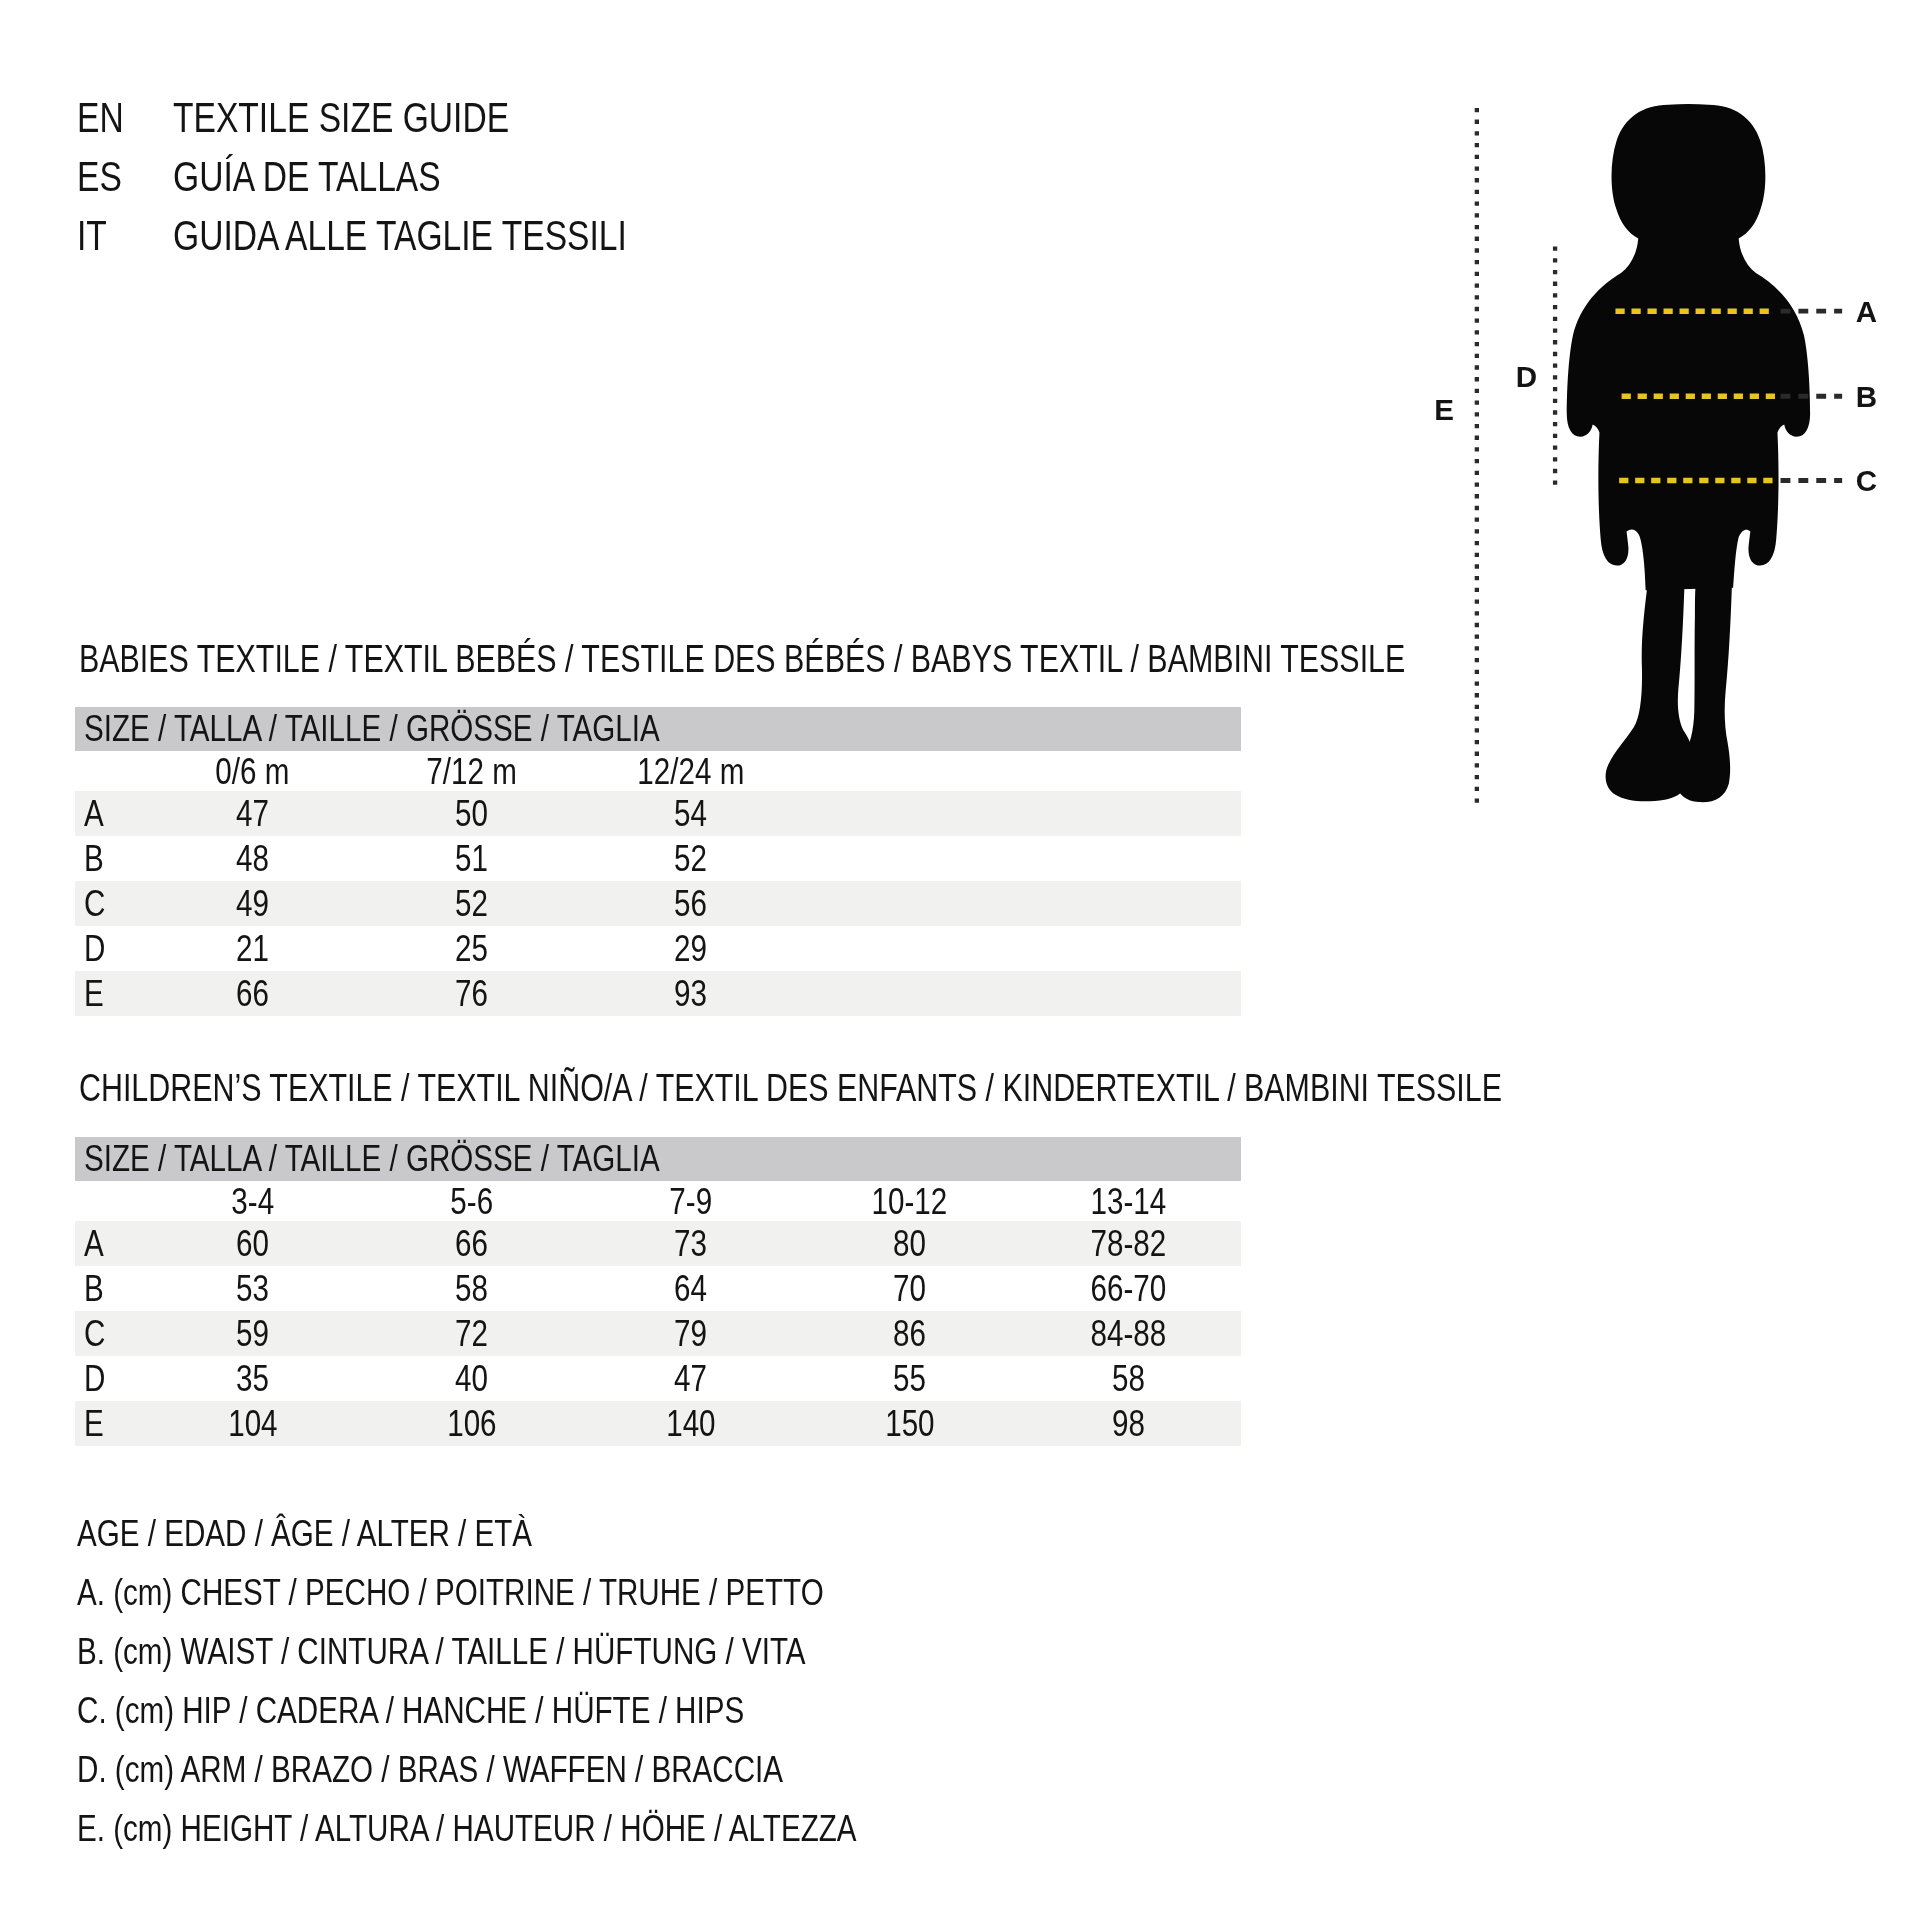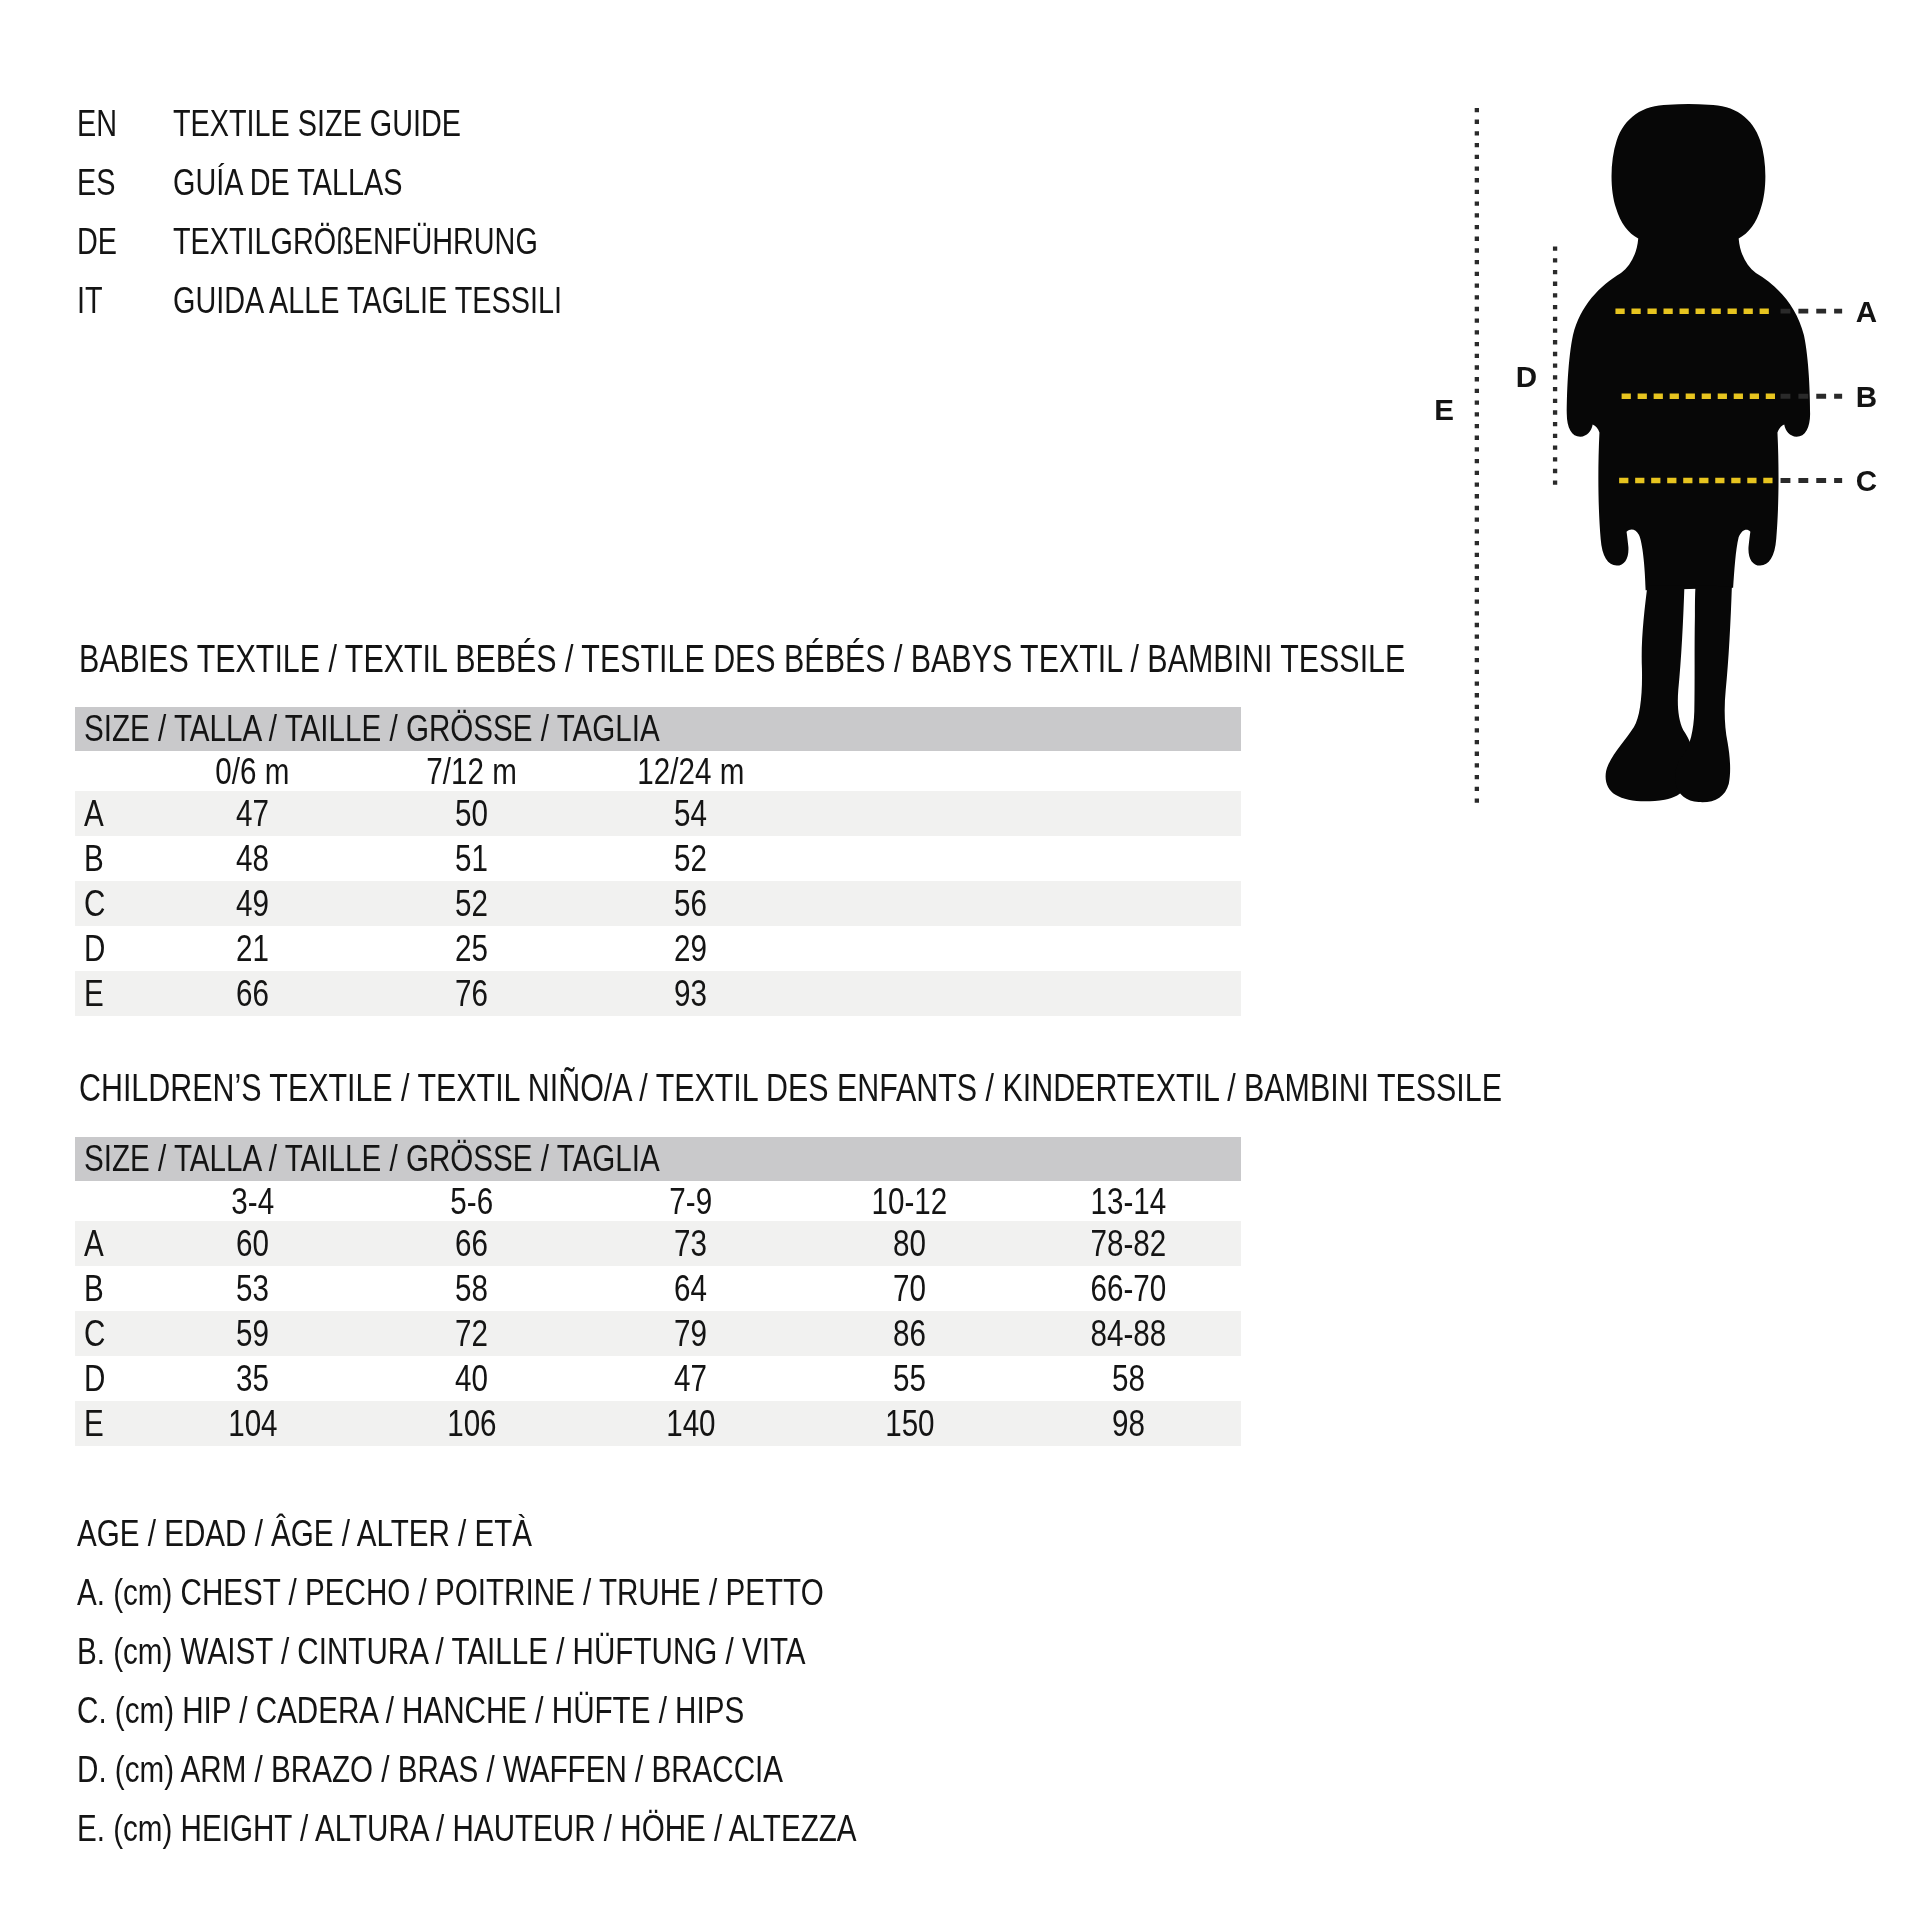--- a/index.html
+++ b/index.html
@@ -10,21 +10,21 @@
     font-family:"Liberation Sans","DejaVu Sans",sans-serif;
     color:var(--text,#141414);
     overflow:hidden;
   }
   .tx,.txc{display:inline-block;white-space:nowrap;}
   .tx{transform:scaleX(0.8);transform-origin:0 50%;}
   .txc{transform:scaleX(0.8);transform-origin:50% 50%;}
 
   
   .langs{position:absolute;left:77px;top:94px;}
-  .lrow{display:flex;align-items:center;height:59px;font-size:36px;}
+  .lrow{display:flex;align-items:flex-start;height:59px;font-size:42px;}
   .lrow .lang{width:96px;flex:0 0 96px;}
 
   
   .figure{position:absolute;left:1386px;top:74px;width:555px;height:770px;}
   .sil{fill:var(--silhouette,#070707);}
   .vdot{stroke:var(--dash_dark,#222);stroke-width:7;stroke-dasharray:7 12;fill:none;}
   .hdark{stroke:var(--dash_dark,#2a2a2a);stroke-width:8;stroke-dasharray:16 13;fill:none;}
   .hyellow{stroke:var(--accent_yellow,#e7c41f);stroke-width:9;stroke-dasharray:15 11;fill:none;}
   .flabel{font-family:"Liberation Sans","DejaVu Sans",sans-serif;font-size:48px;font-weight:700;fill:var(--text,#141414);}
 
@@ -53,24 +53,20 @@
 <div class="page">
 
   <div class="langs">
     <div class="lrow">
       <span class="lang"><span class="tx">EN</span></span>
       <span class="tx">TEXTILE SIZE GUIDE</span>
     </div>
     <div class="lrow">
       <span class="lang"><span class="tx">ES</span></span>
       <span class="tx">GUÍA DE TALLAS</span>
-    </div>
-    <div class="lrow">
-      <span class="lang"><span class="tx">DE</span></span>
-      <span class="tx">TEXTILGRÖßENFÜHRUNG</span>
     </div>
     <div class="lrow">
       <span class="lang"><span class="tx">IT</span></span>
       <span class="tx">GUIDA ALLE TAGLIE TESSILI</span>
     </div>
   </div>
 
   <svg class="figure" viewBox="0 0 900 1250" xmlns="http://www.w3.org/2000/svg">
 
     <line class="vdot" x1="147" y1="55" x2="147" y2="1185"></line>

